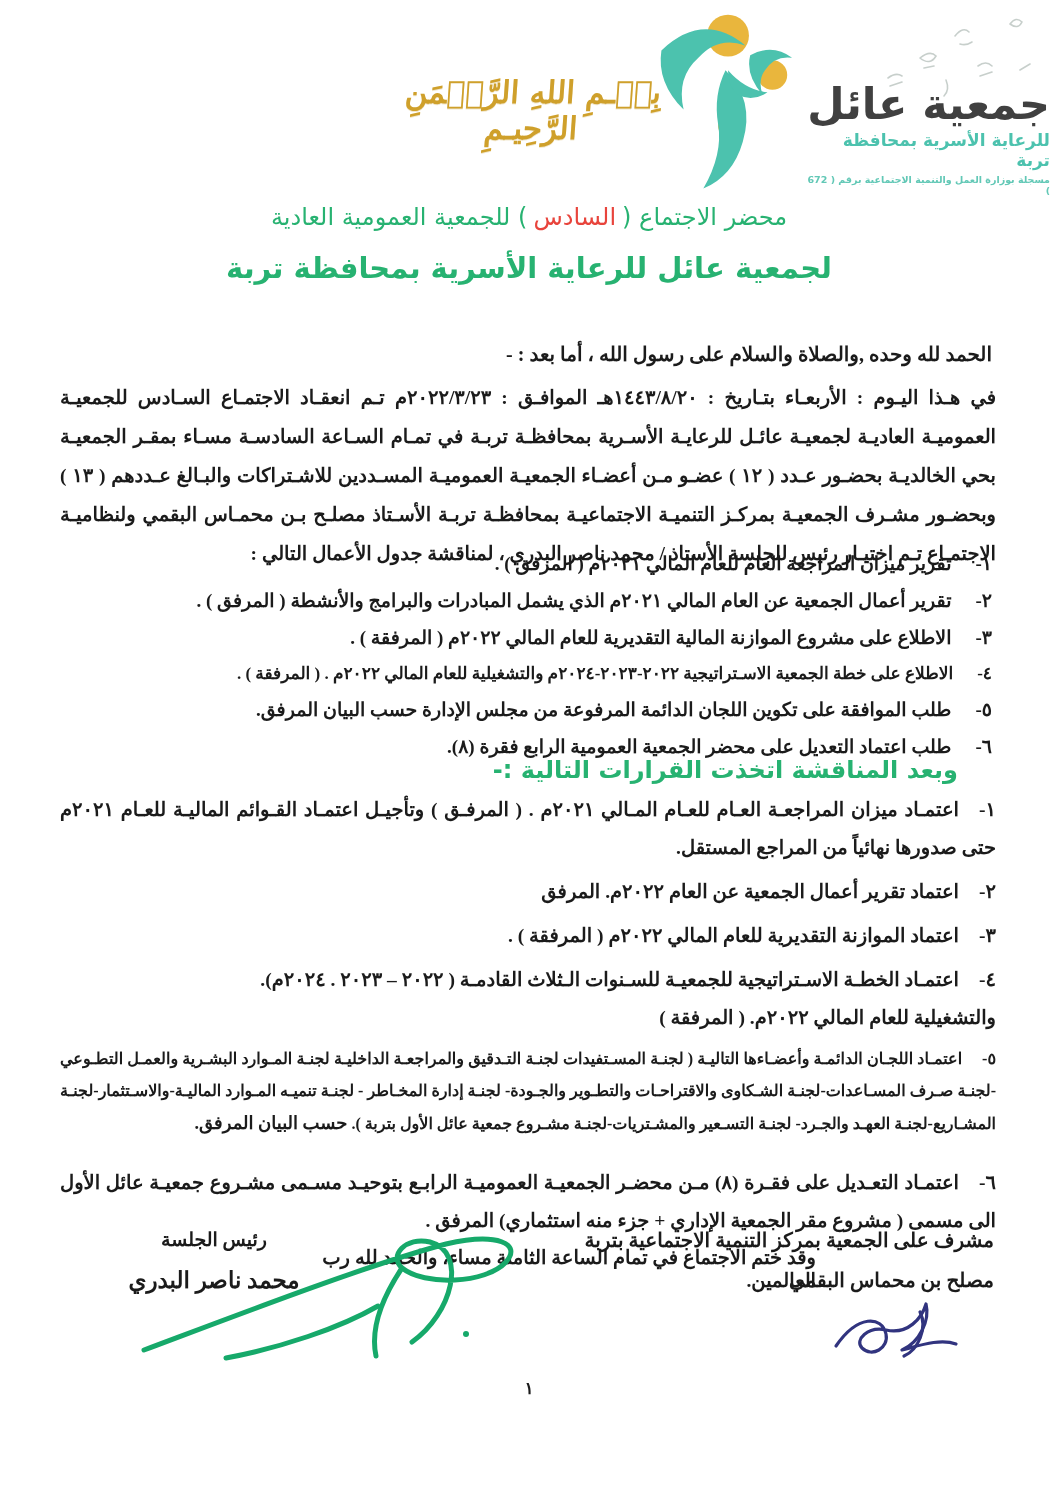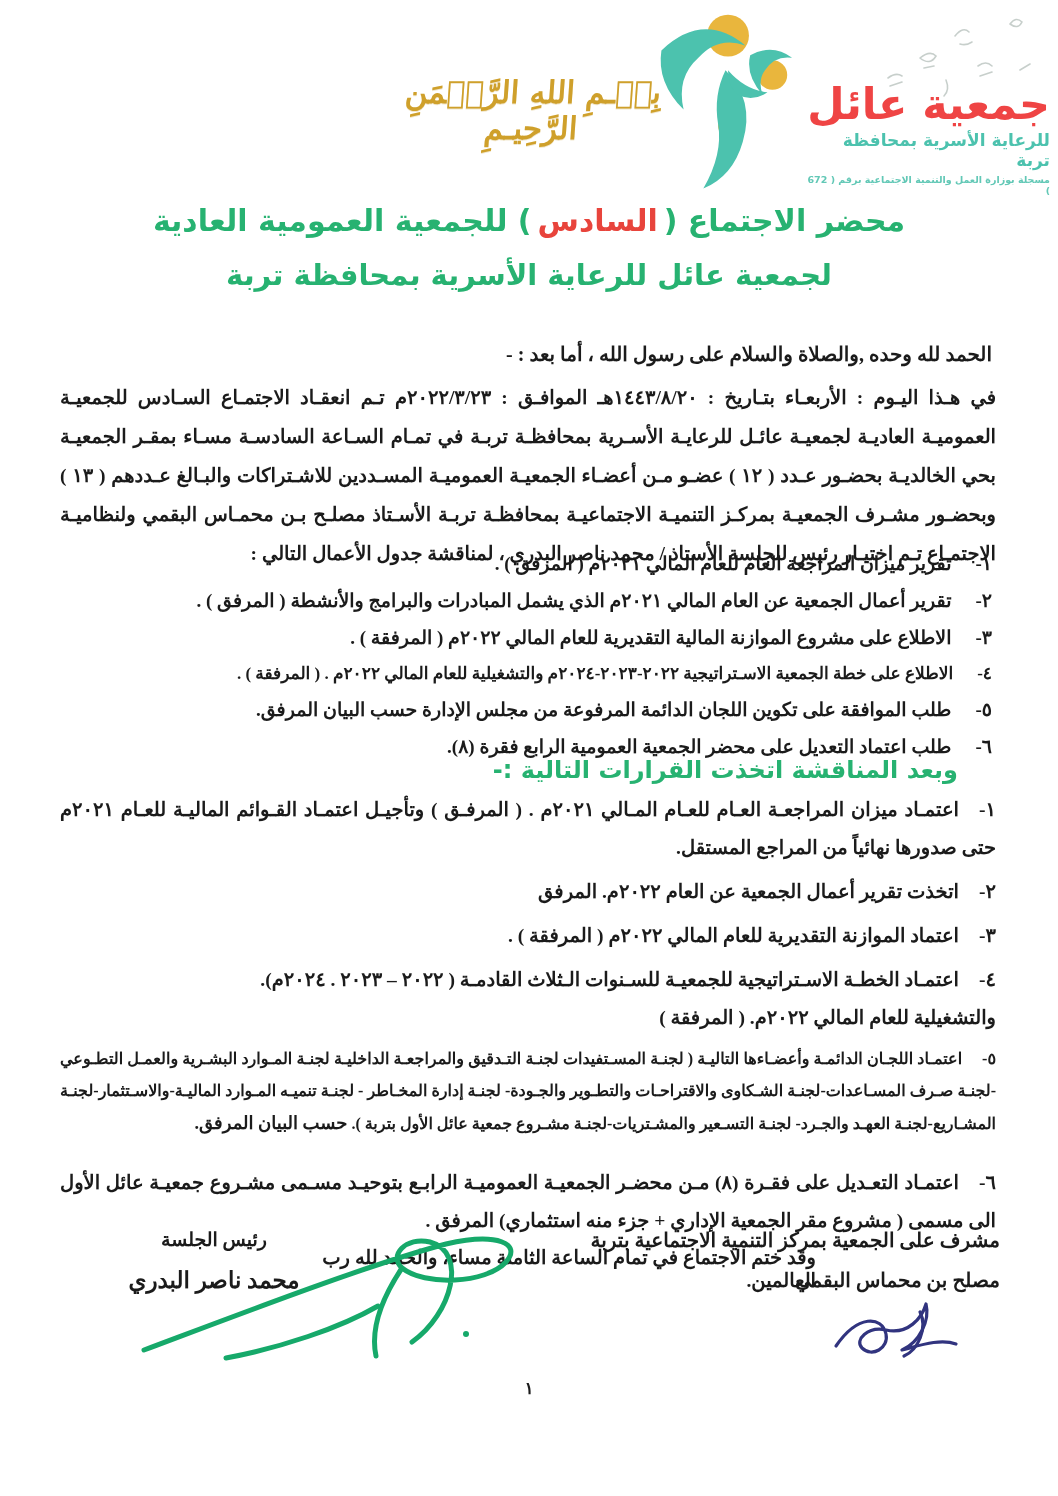--- a/index.html
+++ b/index.html
@@ -13,37 +13,37 @@
     font-family:"Liberation Serif","DejaVu Serif",serif;
     color:#1b1b1b;
     font-weight:700;
   }
   .sans{font-family:"DejaVu Sans","Liberation Sans",sans-serif;}
 
   
   .scribbles{position:absolute;top:0;left:0;pointer-events:none;}
   .logo{position:absolute;top:6px;right:8px;width:410px;height:190px;display:flex;flex-direction:row;align-items:flex-start;}
   .logo-text{width:245px;padding-top:78px;text-align:right;}
-  .logo-title{font-family:"DejaVu Sans","Liberation Sans",sans-serif;font-weight:bold;font-size:43px;line-height:40px;color:#ef4444;letter-spacing:1px;}
+  .logo-title{font-family:"DejaVu Sans","Liberation Sans",sans-serif;font-weight:bold;font-size:43px;line-height:40px;color:#404040;letter-spacing:1px;}
   .logo-subtitle{font-family:"DejaVu Sans","Liberation Sans",sans-serif;font-weight:bold;font-size:17px;color:#4cc2ae;margin-top:6px;}
   .logo-reg{font-family:"DejaVu Sans","Liberation Sans",sans-serif;font-size:9.5px;color:#62c8b6;margin-top:4px;letter-spacing:.3px;}
   .logo-mark{margin-right:2px;}
 
   .bismillah{
     position:absolute;top:74px;left:372px;width:320px;
     font-size:31px;color:#cfa02b;text-align:center;
     font-family:"DejaVu Serif","Liberation Serif",serif;
     text-shadow:0 1px 0 #b8860b33;
     transform:skewX(-4deg);
     font-weight:700;
   }
 
   
   .doc-title{position:absolute;top:203px;width:100%;text-align:center;color:#27b271;}
-  .doc-title .t1{font-size:30px;font-weight:bold;text-align:center;}
+  .doc-title .t1{font-size:24px;font-weight:normal;text-align:center;}
   .doc-title .t1 span{margin:0 3px;}
   .doc-title .t2{font-size:29px;font-weight:bold;margin-top:20px;}
   .red{color:#e8443c;}
 
   
   .salutation{position:absolute;top:324px;right:66px;font-size:20px;margin-top:18px;}
   .intro{
     position:absolute;top:378px;right:62px;left:60px;
     font-size:19.5px;line-height:39px;
     text-align:justify;text-align-last:right;
@@ -58,21 +58,21 @@
 
   .decisions{position:absolute;top:791px;right:62px;left:60px;}
   .decision{font-size:19.5px;line-height:38px;text-align:justify;text-align-last:right;margin-bottom:6px;}
   .decision .num{display:inline-block;margin-left:20px;}
   .decision .cont-indent{text-align:right;padding-left:180px;text-align:left;direction:rtl;}
   .decision.small{font-size:16px;line-height:32px;margin-bottom:24px;}
   .decision.small .tail{font-size:18px;}
   .closing{font-size:19.5px;margin-top:6px;text-align:right;padding-left:250px;padding-right:180px;}
 
   
-  .sig-right{position:absolute;top:1228px;right:58px;width:480px;text-align:right;}
+  .sig-right{position:absolute;top:1228px;right:64px;width:480px;text-align:right;}
   .sig-right .role{font-size:20px;}
   .sig-right .name{font-size:20px;margin-top:16px;}
   .sig-blue{position:absolute;top:1288px;right:84px;}
   .sig-left{position:absolute;top:1228px;left:109px;width:210px;text-align:center;}
   .sig-left .role{font-size:19px;}
   .sig-left .name{font-size:23px;margin-top:16px;}
   .sig-green{position:absolute;top:1210px;left:130px;}
 
   .page-num{position:absolute;top:1378px;left:50%;transform:translateX(-50%);font-size:17px;}
 </style>
@@ -129,21 +129,21 @@
     <div class="agenda-item"><span class="num">٣-</span><span>الاطلاع على مشروع الموازنة المالية التقديرية للعام المالي ٢٠٢٢م ( المرفقة ) .</span></div>
     <div class="agenda-item"><span class="num">٤-</span><span>الاطلاع على خطة الجمعية الاسـتراتيجية ٢٠٢٢-٢٠٢٣-٢٠٢٤م والتشغيلية للعام المالي ٢٠٢٢م . ( المرفقة ) .</span></div>
     <div class="agenda-item"><span class="num">٥-</span><span>طلب الموافقة على تكوين اللجان الدائمة المرفوعة من مجلس الإدارة حسب البيان المرفق.</span></div>
     <div class="agenda-item"><span class="num">٦-</span><span>طلب اعتماد التعديل على محضر الجمعية العمومية الرابع فقرة (٨).</span></div>
   </div>
 
   <div class="dheading sans">وبعد المناقشة اتخذت القرارات التالية :-</div>
 
   <div class="decisions">
     <div class="decision"><span class="num">١-</span><span>اعتمـاد ميزان المراجعـة العـام للعـام المـالي ٢٠٢١م . ( المرفـق ) وتأجيـل اعتمـاد القـوائم الماليـة للعـام ٢٠٢١م حتى صدورها نهائياً من المراجع المستقل.</span></div>
-    <div class="decision"><span class="num">٢-</span><span>اتخذت تقرير أعمال الجمعية عن العام ٢٠٢٢م. المرفق</span></div>
+    <div class="decision"><span class="num">٢-</span><span>اعتماد تقرير أعمال الجمعية عن العام ٢٠٢٢م. المرفق</span></div>
     <div class="decision"><span class="num">٣-</span><span>اعتماد الموازنة التقديرية للعام المالي ٢٠٢٢م ( المرفقة ) .</span></div>
     <div class="decision">
       <div><span class="num">٤-</span><span>اعتمـاد الخطـة الاسـتراتيجية للجمعيـة للسـنوات الـثلاث القادمـة ( ٢٠٢٢ – ٢٠٢٣ . ٢٠٢٤م).</span></div>
       <div class="cont-indent">والتشغيلية للعام المالي ٢٠٢٢م. ( المرفقة )</div>
     </div>
     <div class="decision small"><span class="num">٥-</span><span>اعتمـاد اللجـان الدائمـة وأعضـاءها التاليـة ( لجنـة المسـتفيدات  لجنـة التـدقيق والمراجعـة الداخليـة  لجنـة المـوارد البشـرية والعمـل التطـوعي -لجنـة صـرف المسـاعدات-لجنـة الشـكاوى والاقتراحـات والتطـوير والجـودة- لجنـة إدارة المخـاطر - لجنـة تنميـه المـوارد الماليـة-والاسـتثمار-لجنـة المشـاريع-لجنـة العهـد والجـرد- لجنـة التسـعير والمشـتريات-لجنـة مشـروع جمعية عائل الأول بتربة ).</span> <span class="tail">حسب البيان المرفق.</span></div>
     <div class="decision"><span class="num">٦-</span><span>اعتمـاد التعـديل على فقـرة (٨) مـن محضـر الجمعيـة العموميـة الرابـع بتوحيـد مسـمى مشـروع جمعيـة عائل الأول الى مسمى ( مشروع مقر الجمعية الإداري + جزء منه استثماري) المرفق .</span></div>
     <div class="closing">وقد ختم الاجتماع في تمام الساعة الثامنة مساء، والحمد لله رب العالمين.</div>
   </div>
 

